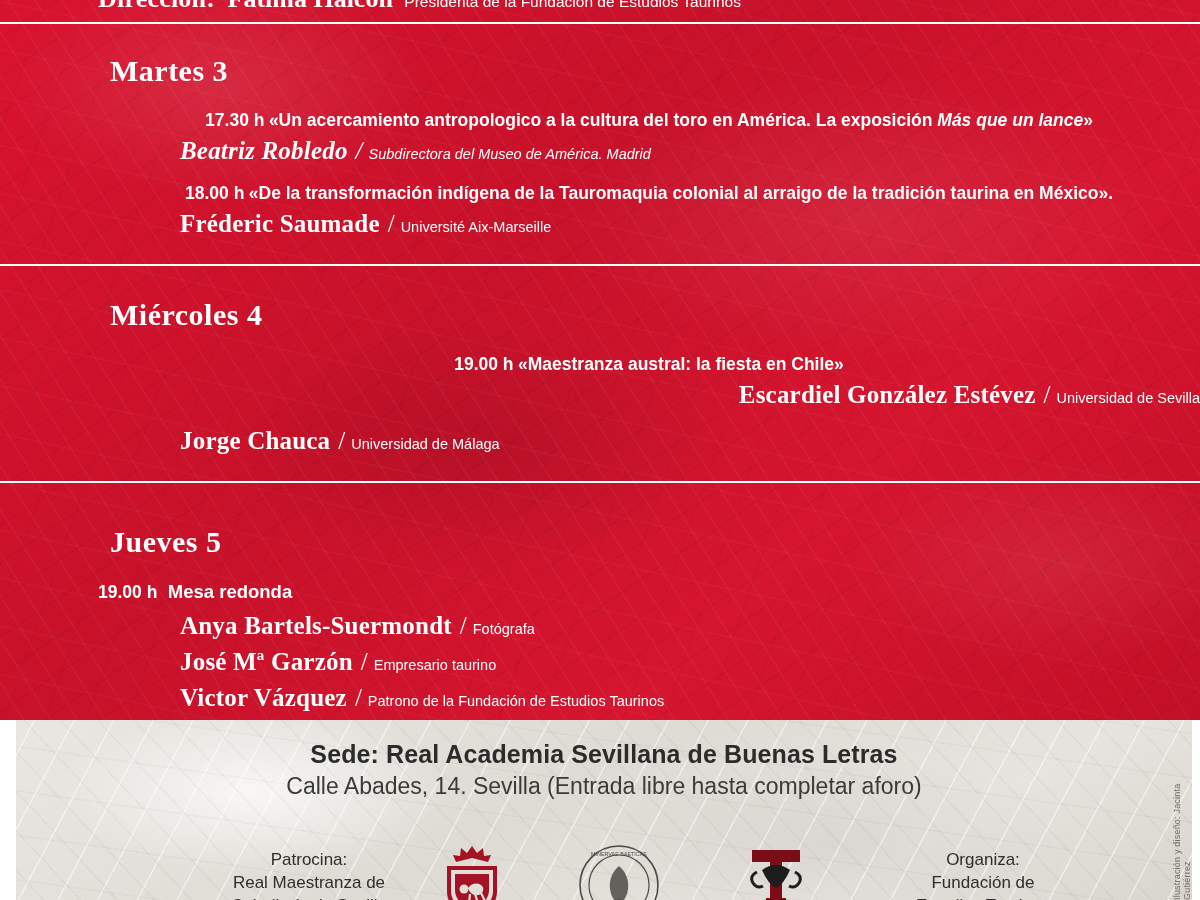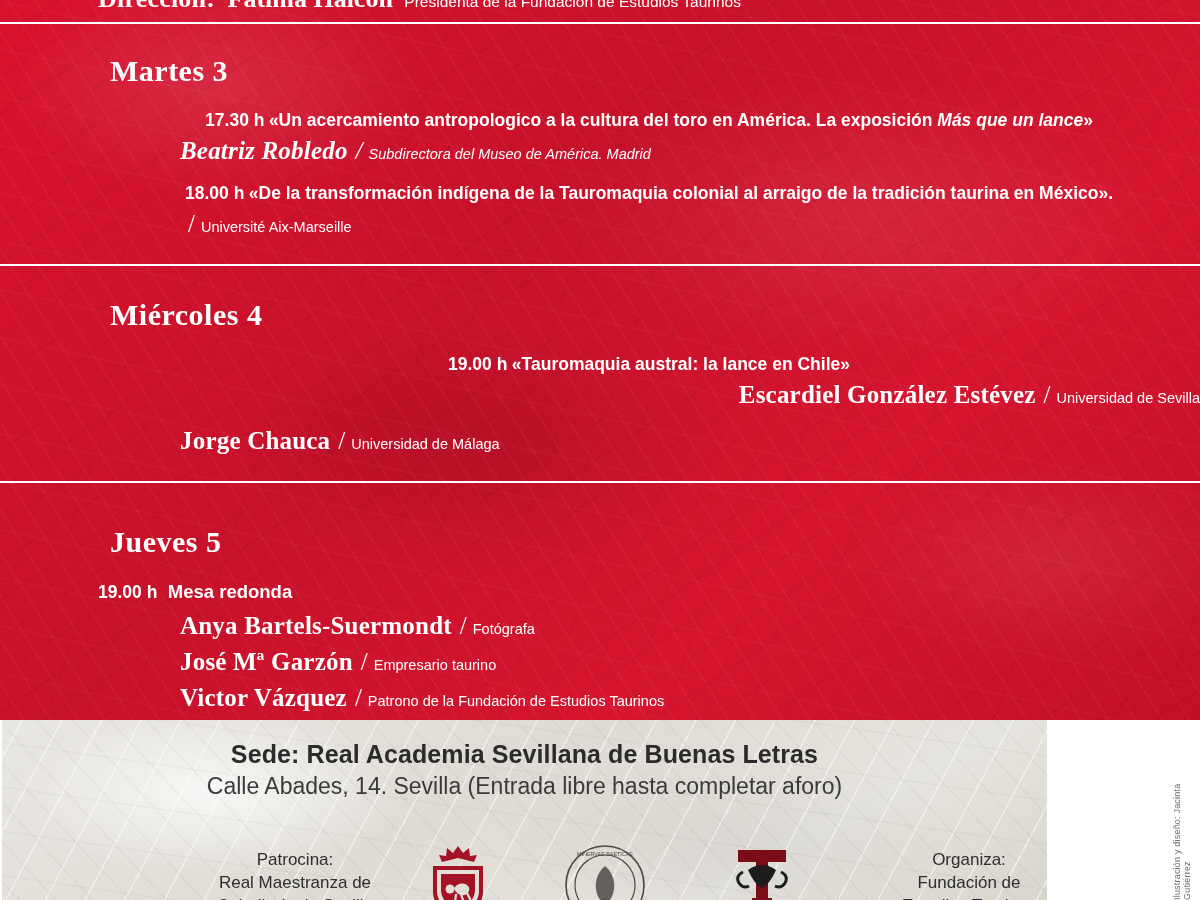--- a/index.html
+++ b/index.html
@@ -161,23 +161,23 @@
     font-family: "Liberation Sans", sans-serif;
     font-weight: bold;
     font-size: 18.5px;
     color: #ffffff;
     margin-left: 6px;
   }
 
   
   .footer {
     position: absolute;
-    left: 2px;
+    left: 16px;
     top: 720px;
-    width: 1045px;
+    width: 1176px;
     height: 180px;
     background:
       radial-gradient(ellipse 280px 120px at 20% 40%, rgba(255,255,255,0.75), rgba(255,255,255,0) 70%),
       radial-gradient(ellipse 340px 130px at 70% 70%, rgba(0,0,0,0.05), rgba(0,0,0,0) 72%),
       linear-gradient(150deg, #e9e7e2 0%, #dedbd4 45%, #e6e4de 75%, #d8d5cd 100%);
     overflow: hidden;
   }
   .footer::before {
     content: "";
     position: absolute;
@@ -276,35 +276,36 @@
             <span class="affil">Subdirectora del Museo de América. Madrid</span>
           </div>
         </div>
 
         <div class="session" style="margin-top:18px;">
           <div class="session-line1">
             <span class="time">18.00 h</span>
             <span class="title-txt">«De la transformación indígena de la Tauromaquia colonial al arraigo de la tradición taurina en México».</span>
           </div>
           <div class="speaker-line" style="margin-top:6px;">
+            <span class="speaker">Fréderic Saumade</span>
             <span class="slash">/</span>
             <span class="affil">Université Aix-Marseille</span>
           </div>
         </div>
       </div>
 
       <div class="rule"></div>
 
       <div class="day-block" style="padding-top:32px;padding-bottom:26px;">
         <div class="day-title">Miércoles 4</div>
 
         <div class="session" style="margin-top:22px;">
           <div class="session-line1">
             <span class="time">19.00 h</span>
-            <span class="title-txt">«Tauromaquia austral: la lance en Chile»</span>
+            <span class="title-txt">«Maestranza austral: la fiesta en Chile»</span>
           </div>
           <div class="speaker-line" style="margin-top:6px;justify-content:flex-end;">
             <span class="speaker">Escardiel González Estévez</span>
             <span class="slash">/</span>
             <span class="affil">Universidad de Sevilla</span>
           </div>
         </div>
 
         <div class="session" style="margin-top:18px;">
           <div class="speaker-line" style="margin-top:6px;">

